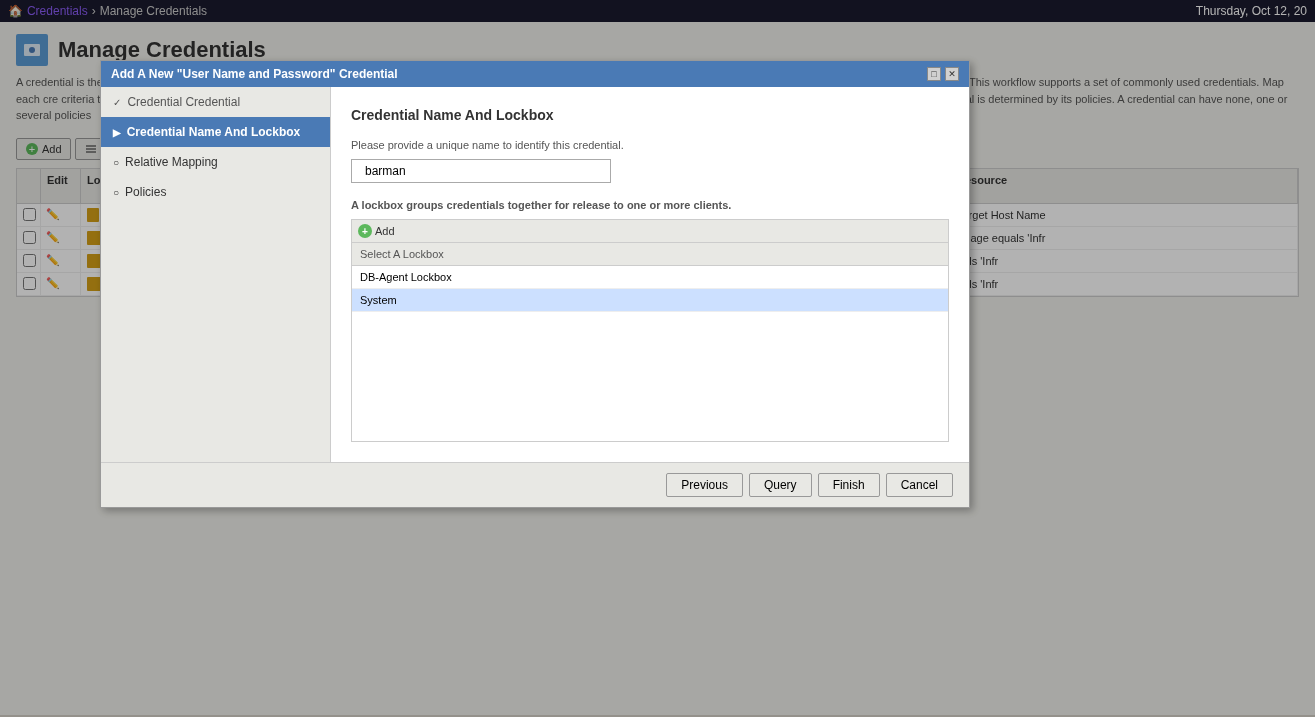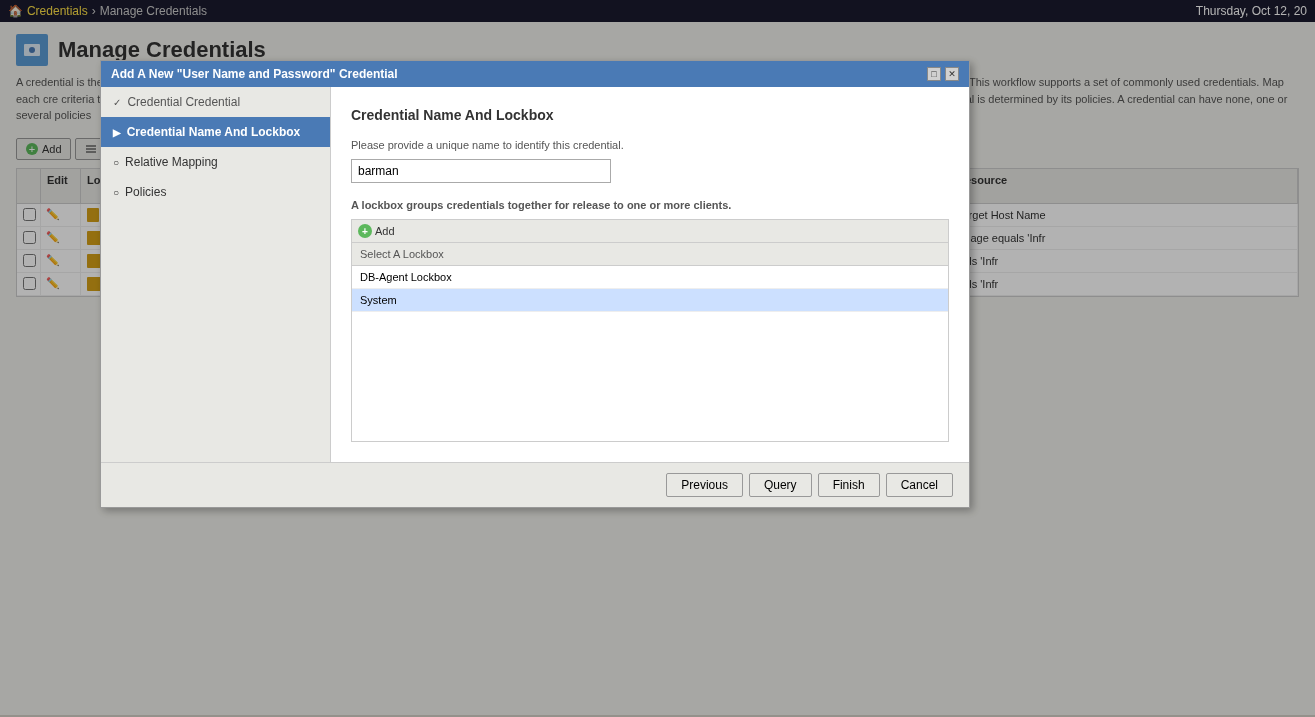--- a/index.html
+++ b/index.html
@@ -1,20 +1,20 @@
 <!DOCTYPE html>
 <html><head>
   <meta charset="utf-8">
   <style>
     * { box-sizing: border-box; margin: 0; padding: 0; }
     body { font-family: Arial, sans-serif; font-size: 12px; background: #d4d0c8; color: #000; overflow: hidden; }
 
     .top-bar { background: #1a1a2e; color: #fff; padding: 4px 8px; display: flex; justify-content: space-between; align-items: center; font-size: 12px; }
     .top-bar .breadcrumb { display: flex; align-items: center; gap: 4px; color: #ccc; }
-    .top-bar .breadcrumb a { color: #fde047; text-decoration: none; }
+    .top-bar .breadcrumb a { color: #8b5cf6; text-decoration: none; }
 
     .page-container { background: #f0f0eb; min-height: calc(717px - 24px); }
 
     .page-header { padding: 12px 16px 8px; display: flex; align-items: center; gap: 10px; }
     .page-header .page-icon { width: 32px; height: 32px; background: #5b9bd5; border-radius: 2px; display: flex; align-items: center; justify-content: center; }
     .page-title { font-size: 22px; font-weight: bold; color: #333; }
 
     .page-description { padding: 0 16px 10px; font-size: 11px; color: #555; line-height: 1.5; }
 
     .toolbar { padding: 4px 16px 8px; display: flex; align-items: center; gap: 4px; }
@@ -43,21 +43,21 @@
     .modal-sidebar { width: 230px; background: #e8e8e4; border-right: 1px solid #ccc; }
     .modal-sidebar-item { padding: 8px 12px; font-size: 12px; display: flex; align-items: center; gap: 6px; cursor: pointer; color: #333; }
     .modal-sidebar-item.active { background: #4a7ab5; color: #fff; font-weight: bold; }
     .modal-sidebar-item.completed { color: #555; }
     .modal-sidebar-item .step-icon { font-size: 10px; }
     .modal-sidebar-arrow { color: #fff; font-weight: bold; }
 
     .modal-content { flex: 1; padding: 20px; }
     .modal-section-title { font-size: 14px; font-weight: bold; color: #333; margin-bottom: 16px; }
     .modal-description { font-size: 11px; color: #555; margin-bottom: 8px; }
-    .modal-input { width: 260px; padding: 4px 6px; border: 1px solid #aaa; font-size: 12px; }
+    .modal-input { width: 260px; padding: 4px 13px; border: 1px solid #aaa; font-size: 12px; }
 
     .lockbox-section { margin-top: 16px; }
     .lockbox-description { font-size: 11px; color: #555; margin-bottom: 8px; font-weight: bold; }
     .lockbox-toolbar { display: flex; align-items: center; gap: 4px; padding: 4px 6px; background: #e8e8e4; border: 1px solid #ccc; border-bottom: none; }
     .add-btn { display: flex; align-items: center; gap: 3px; font-size: 11px; color: #333; cursor: pointer; }
     .add-circle { width: 14px; height: 14px; background: #5cb85c; border-radius: 50%; display: inline-flex; align-items: center; justify-content: center; color: #fff; font-size: 10px; font-weight: bold; }
     .lockbox-table-header { background: #e8e8e4; padding: 5px 8px; font-size: 11px; color: #555; border-bottom: 1px solid #ccc; }
     .lockbox-table-row { padding: 5px 8px; font-size: 11px; border-bottom: 1px solid #eee; cursor: pointer; }
     .lockbox-table-row.selected { background: #cce0ff; }
     .lockbox-table-scroll { height: 200px; overflow-y: auto; border: 1px solid #ccc; position: relative; }

